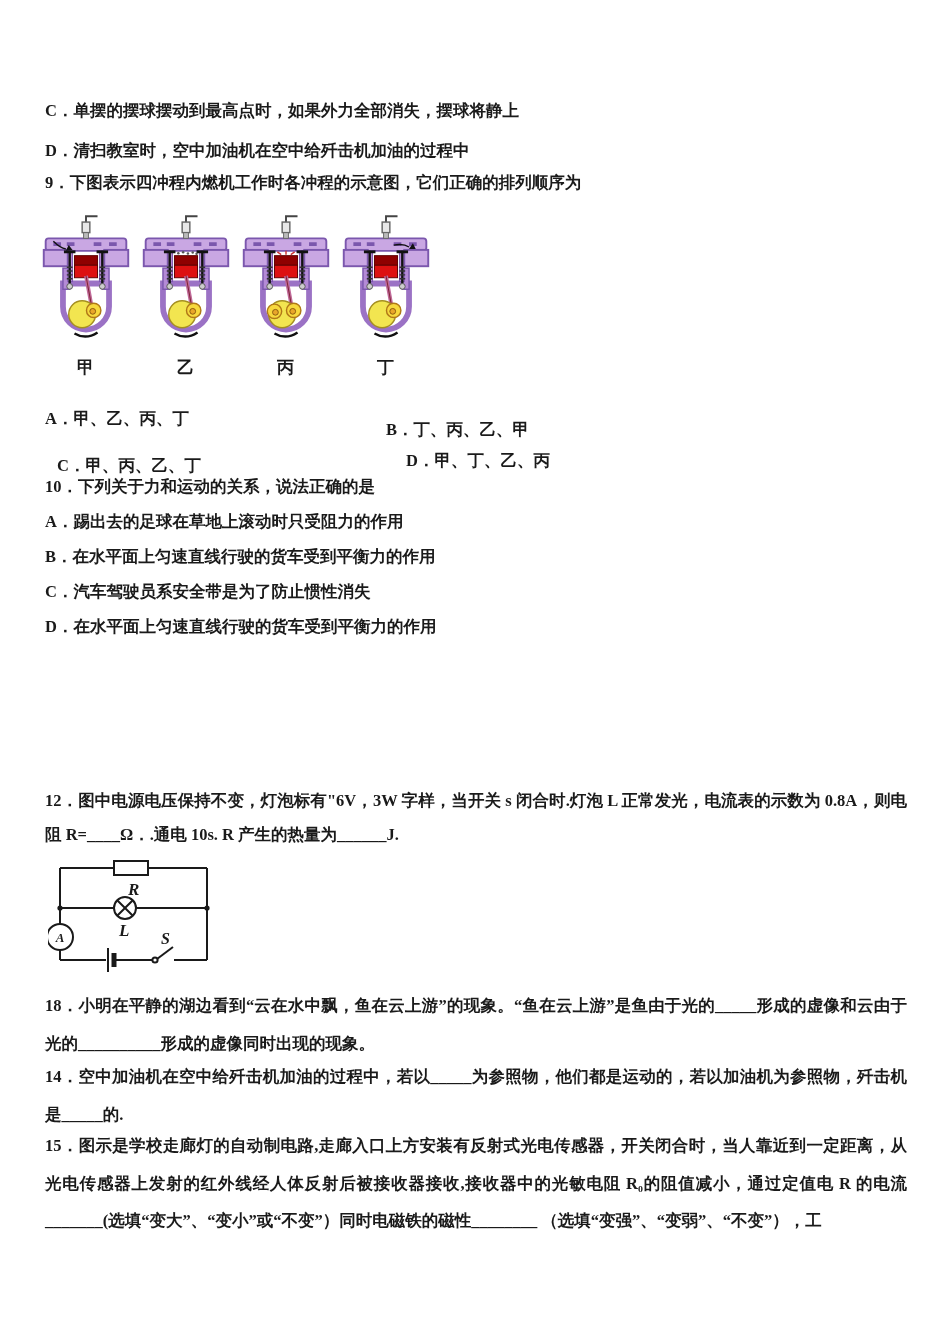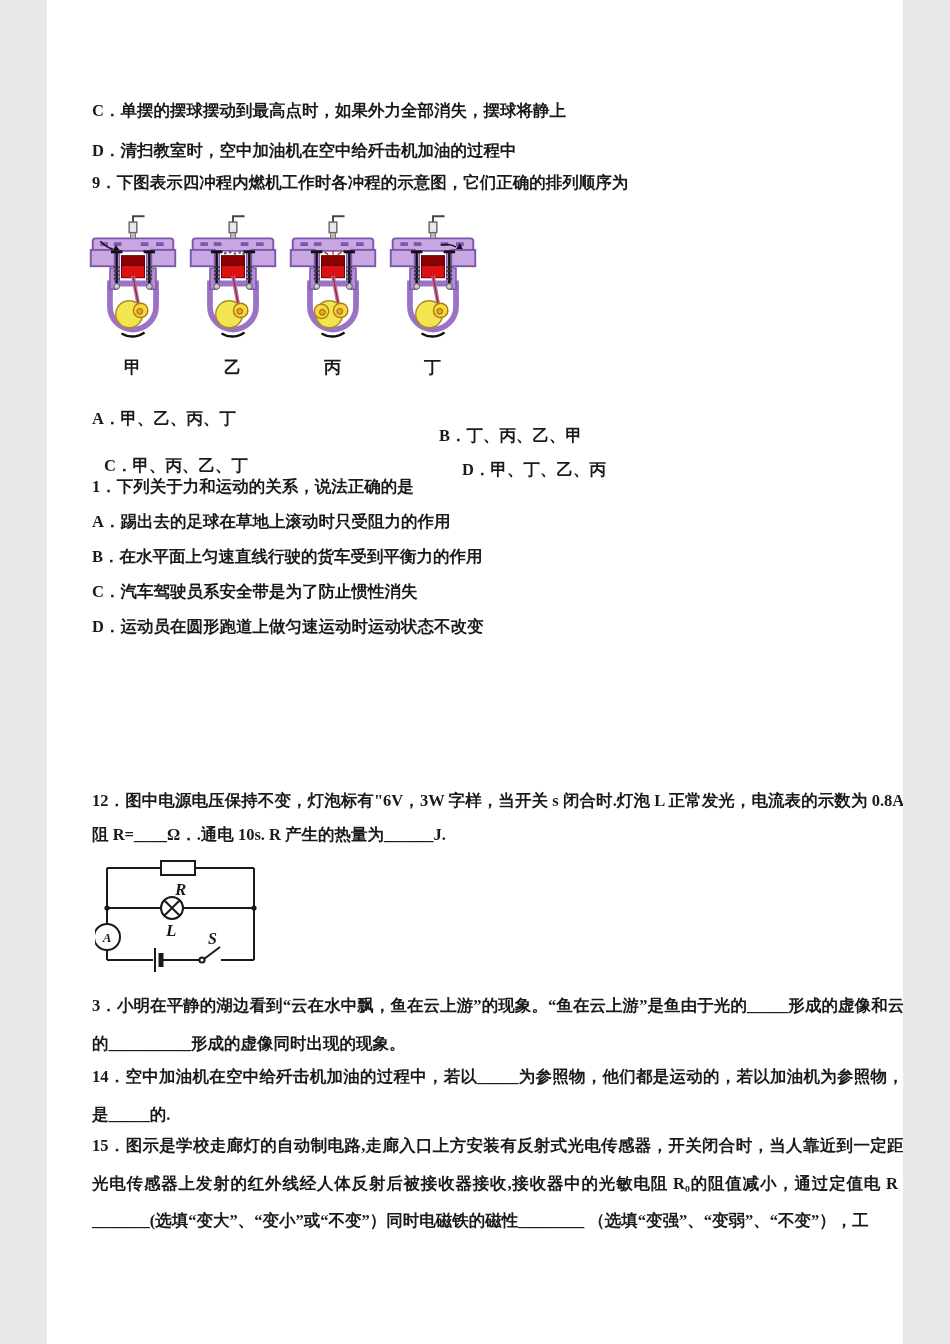--- a/index.html
+++ b/index.html
@@ -1,18 +1,18 @@
 <!DOCTYPE html>
 <html><head>
 <meta charset="utf-8">
 <style>
   html,body{margin:0;padding:0;background:#e8e8e8;}
   .page{
     position:relative;
-    width:856px;height:1344px;
+    width:950px;height:1344px;
     margin:0 auto;
     background:#ffffff;
     color:#1a1a1a;
     font-family:"Liberation Serif", serif;
     font-weight:600;
     overflow:hidden;
   }
   .ln,.para,.optrow{
     position:absolute;left:45px;width:862px;
     margin:0;font-size:16.5px;
@@ -124,32 +124,32 @@
         <use href="#eng"></use>
         <path d="M58,34 q10,-2 16,2" stroke="#111" stroke-width="1.5" fill="none"></path>
         <path d="M74,38 l7,0 -3,-6 z" fill="#111"></path>
       </svg>
       <div class="engine-label">丁</div>
     </div>
   </div>
 
   <div class="optrow" style="top:408px">
     <p class="opt-left" style="margin:0">A．甲、乙、丙、丁</p>
-    <p style="margin:17px">B．丁、丙、乙、甲</p>
+    <p style="margin:11px">B．丁、丙、乙、甲</p>
   </div>
   <div class="optrow" style="top:443px">
     <p class="opt-left" style="margin:12px">C．甲、丙、乙、丁</p>
-    <p style="margin:16px">D．甲、丁、乙、丙</p>
+    <p style="margin:7px">D．甲、丁、乙、丙</p>
   </div>
 
-  <p class="ln" style="top:476px">1．下列关于力和运动的关系，说法正确的是</p>
+  <p class="ln" style="top:476px">10．下列关于力和运动的关系，说法正确的是</p>
   <p class="ln" style="top:511px">A．踢出去的足球在草地上滚动时只受阻力的作用</p>
   <p class="ln" style="top:581px">C．汽车驾驶员系安全带是为了防止惯性消失</p>
   <p class="ln" style="top:546px">B．在水平面上匀速直线行驶的货车受到平衡力的作用</p>
-  <p class="ln" style="top:616px">D．运动员在圆形跑道上做匀速运动时运动状态不改变</p>
+  <p class="ln" style="top:616px">D．在水平面上匀速直线行驶的货车受到平衡力的作用</p>
 
 
   <p class="para" style="top:784px;line-height:34px">12．图中电源电压保持不变，灯泡标有"6V，3W 字样，当开关 s 闭合时.灯泡 L 正常发光，电流表的示数为 0.8A，则电阻 R=____Ω．.通电 10s. R 产生的热量为______J.</p>
 
   <svg class="circuit" viewBox="0 0 180 132">
     <g stroke="#1a1a1a" stroke-width="2" fill="none">
 
       <path d="M12,16 H66 M100,16 H159"></path>
       <rect x="66" y="9" width="34" height="14" fill="#ffffff"></rect>
 
@@ -170,17 +170,17 @@
       <circle cx="107" cy="108" r="2.6" fill="#ffffff"></circle>
     </g>
     <circle cx="12" cy="56" r="2.6" fill="#1a1a1a"></circle>
     <circle cx="159" cy="56" r="2.6" fill="#1a1a1a"></circle>
     <text class="svg-label" x="80" y="43" font-size="17" fill="#1a1a1a">R</text>
     <text class="svg-label" x="71" y="84" font-size="17" font-style="normal" fill="#1a1a1a">L</text>
     <text class="svg-label" x="12" y="90" font-size="13" text-anchor="middle" font-style="normal" fill="#1a1a1a">A</text>
     <text class="svg-label" x="113" y="92" font-size="16" fill="#1a1a1a">S</text>
   </svg>
 
-  <p class="para" style="top:987px;line-height:38px">3．小明在平静的湖边看到“云在水中飘，鱼在云上游”的现象。“鱼在云上游”是鱼由于光的_____形成的虚像和云由于光的__________形成的虚像同时出现的现象。</p>
+  <p class="para" style="top:987px;line-height:38px">18．小明在平静的湖边看到“云在水中飘，鱼在云上游”的现象。“鱼在云上游”是鱼由于光的_____形成的虚像和云由于光的__________形成的虚像同时出现的现象。</p>
   <p class="para" style="top:1058px;line-height:38px">14．空中加油机在空中给歼击机加油的过程中，若以_____为参照物，他们都是运动的，若以加油机为参照物，歼击机是_____的.</p>
   <p class="para" style="top:1127px">15．图示是学校走廊灯的自动制电路,走廊入口上方安装有反射式光电传感器，开关闭合时，当人靠近到一定距离，从光电传感器上发射的红外线经人体反射后被接收器接收,接收器中的光敏电阻 R₀的阻值减小，通过定值电 R 的电流_______(选填“变大”、“变小”或“不变”）同时电磁铁的磁性________ （选填“变强”、“变弱”、“不变”），工</p>
 
 </div>
 
 </body></html>

